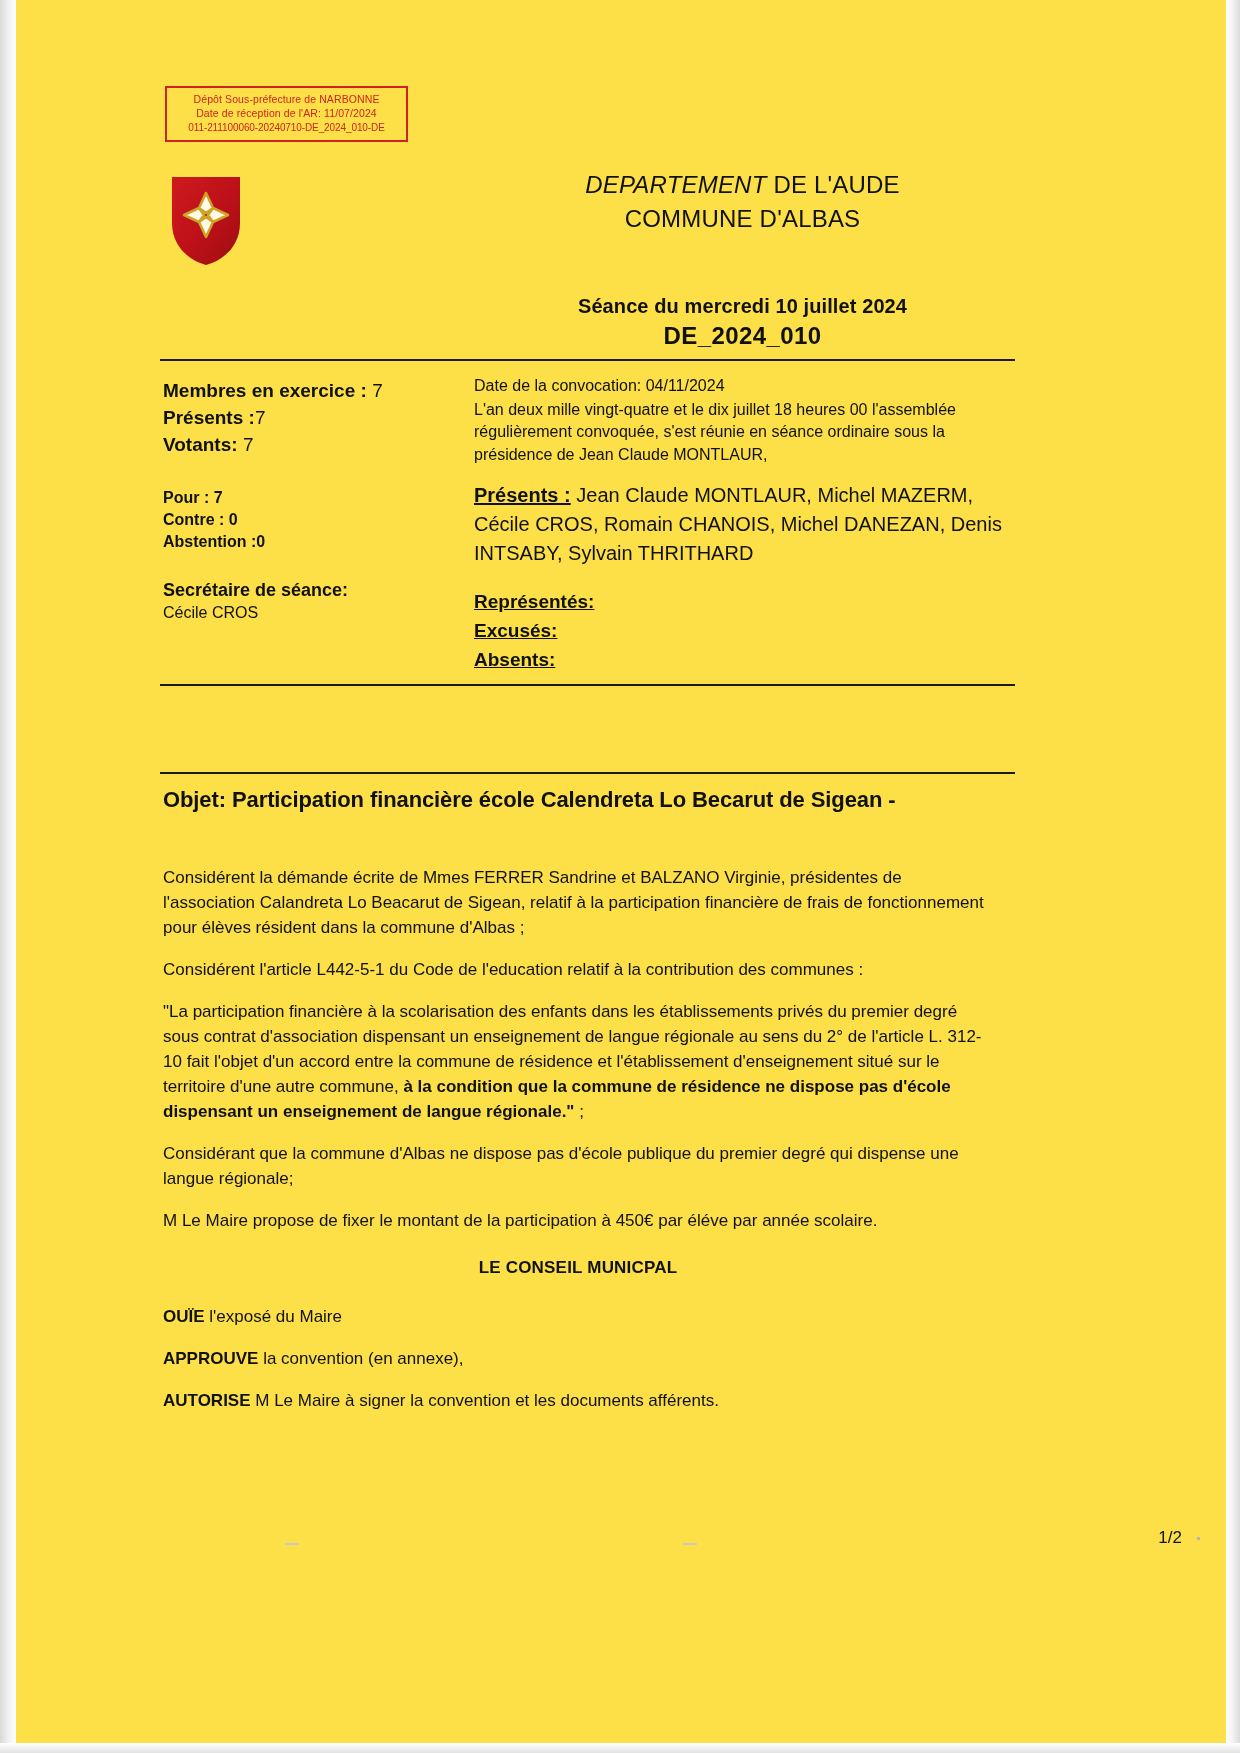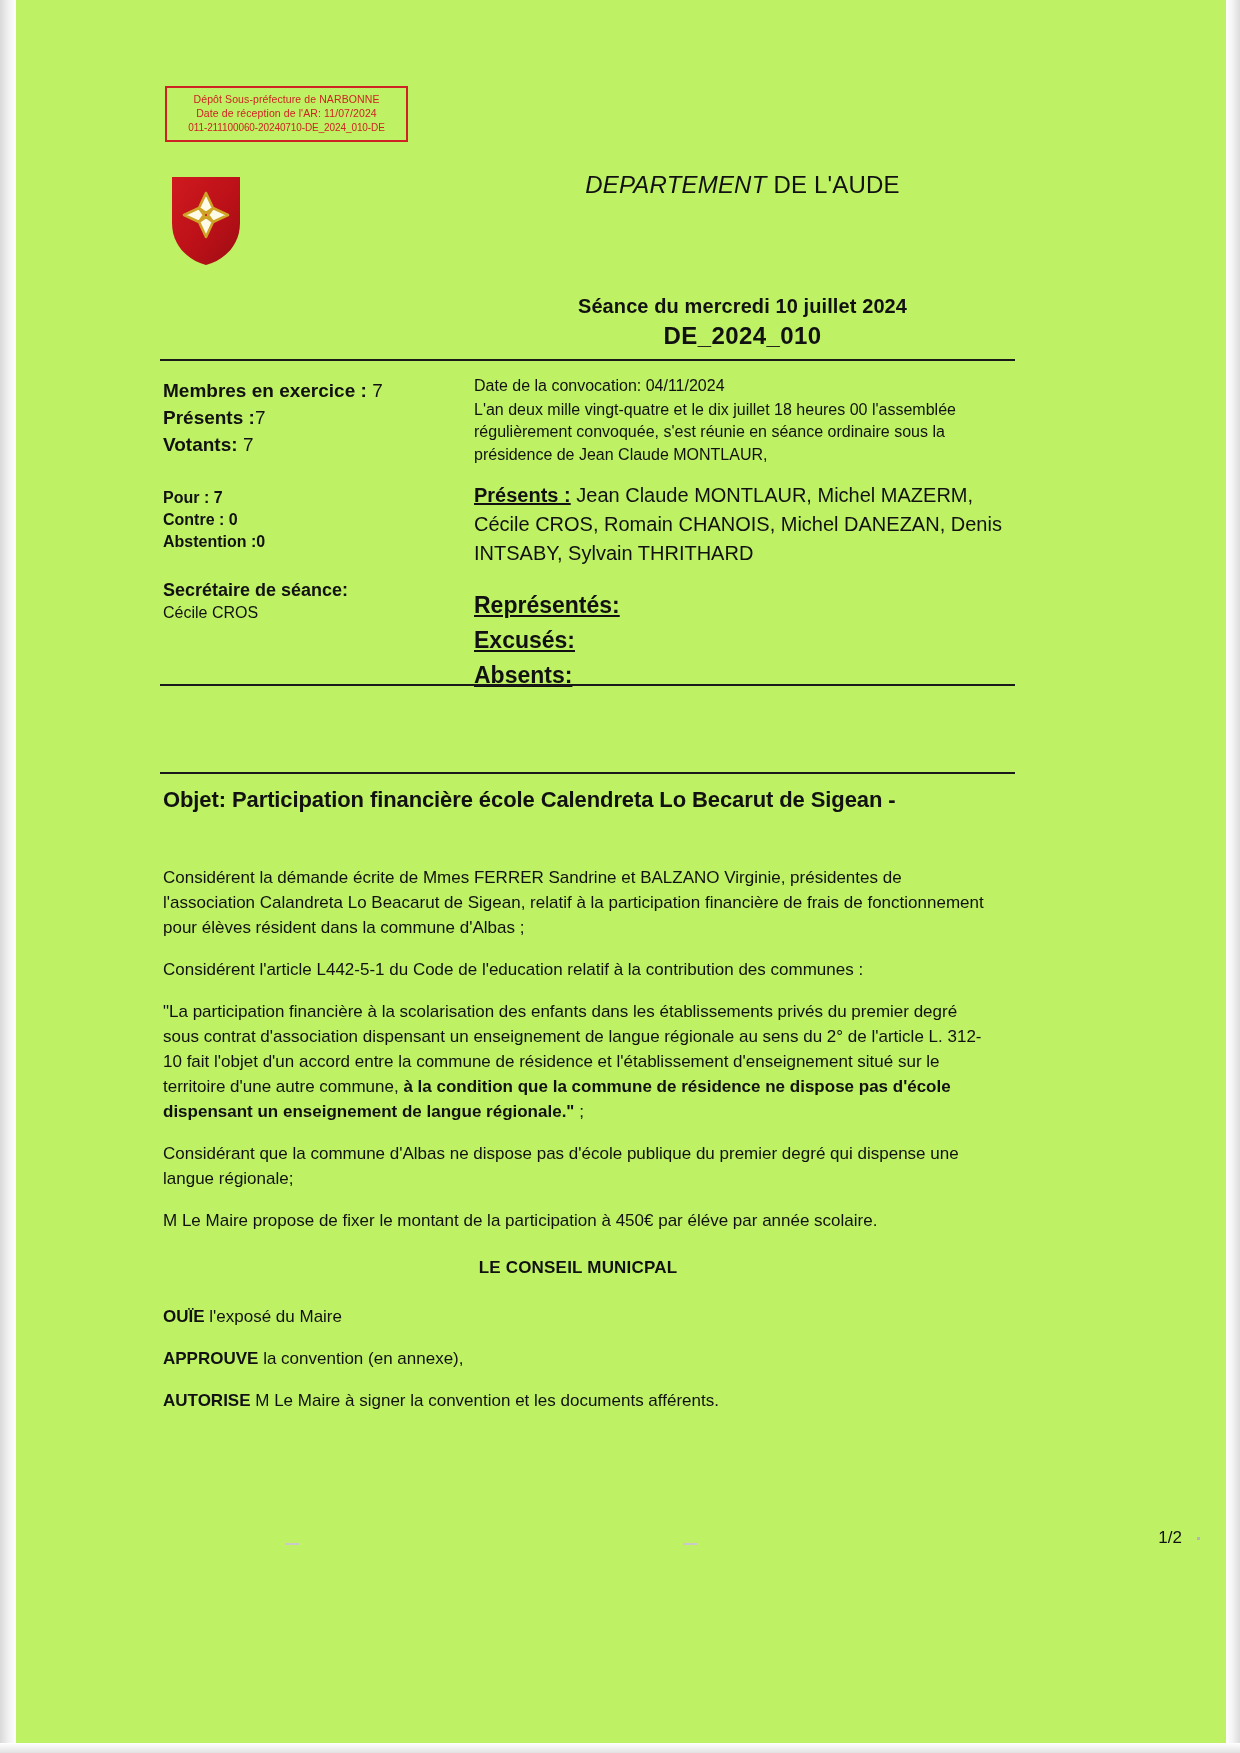--- a/index.html
+++ b/index.html
@@ -8,21 +8,21 @@
     background: #ffffff;
   }
   body {
     font-family: "Liberation Sans", sans-serif;
     color: #111;
   }
   .page {
     position: relative;
     width: 1240px;
     height: 1753px;
-    background: #bef264;
+    background: #fde047;
     overflow: hidden;
     box-sizing: border-box;
   }
   
   .scan-edge-left {
     position: absolute;
     left: 0; top: 0; bottom: 0;
     width: 16px;
     background: linear-gradient(to right, #d9d9d9 0%, #f2f2f2 55%, #ffffff 100%);
   }
@@ -158,21 +158,21 @@
     margin-top: 14px;
     font-size: 20px;
     line-height: 1.45;
   }
   .presents-block .lab {
     font-weight: bold;
     text-decoration: underline;
   }
   .rep-list {
     margin-top: 20px;
-    font-size: 23px;
+    font-size: 19px;
     line-height: 1.52;
   }
   .rep-list div {
     font-weight: bold;
     text-decoration: underline;
     display: inline-block;
   }
   .rep-row { display: block; }
 
   
@@ -266,20 +266,21 @@
                  M36,58 L43,43 L36,38 L29,43 Z
                  M14,36 L29,43 L34,36 L29,29 Z" fill="#fefbe9" stroke="#cfa326" stroke-width="2.6" stroke-linejoin="round" transform="translate(0,4)"></path>
       </g>
     </svg>
   </div>
 
   <div class="dept-block">
     <div>
       <span class="it">DEPARTEMENT</span><span> DE L'AUDE</span>
     </div>
+    <div>COMMUNE D'ALBAS</div>
   </div>
 
   <div class="seance-block">
     <div class="seance-title">Séance du mercredi 10 juillet 2024</div>
     <div class="seance-ref">DE_2024_010</div>
   </div>
 
   <div class="rule rule-top"></div>
 
   <div class="left-col">

